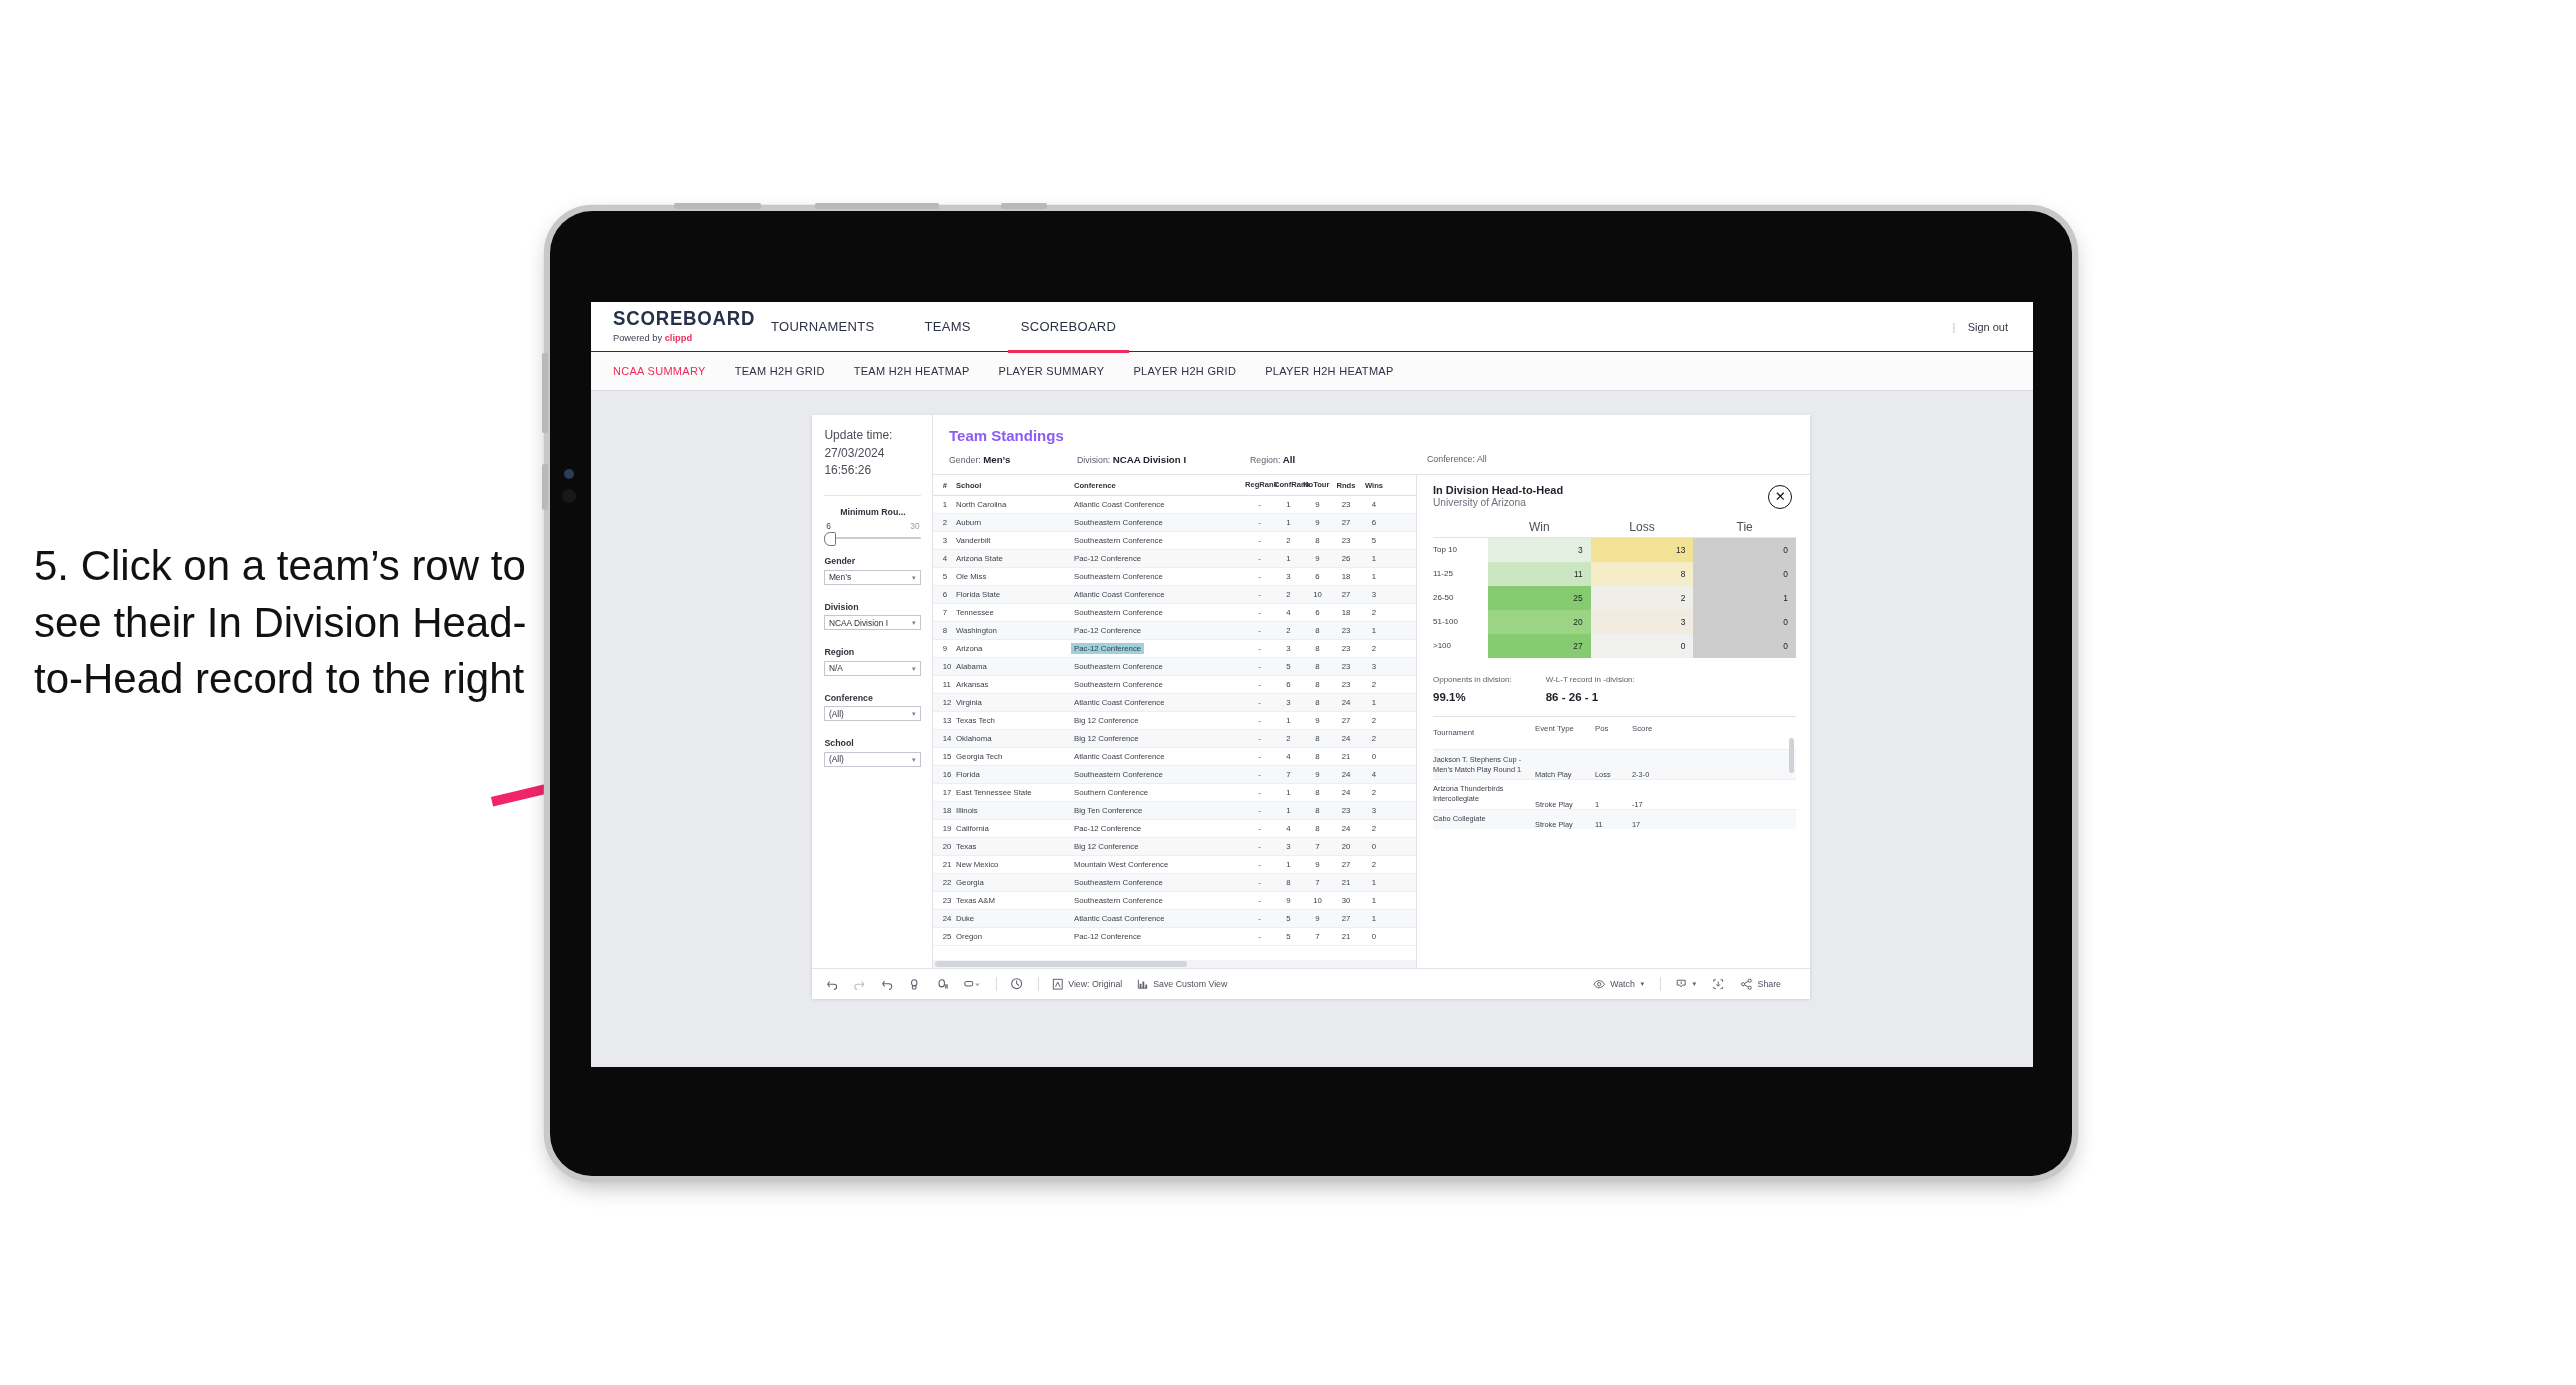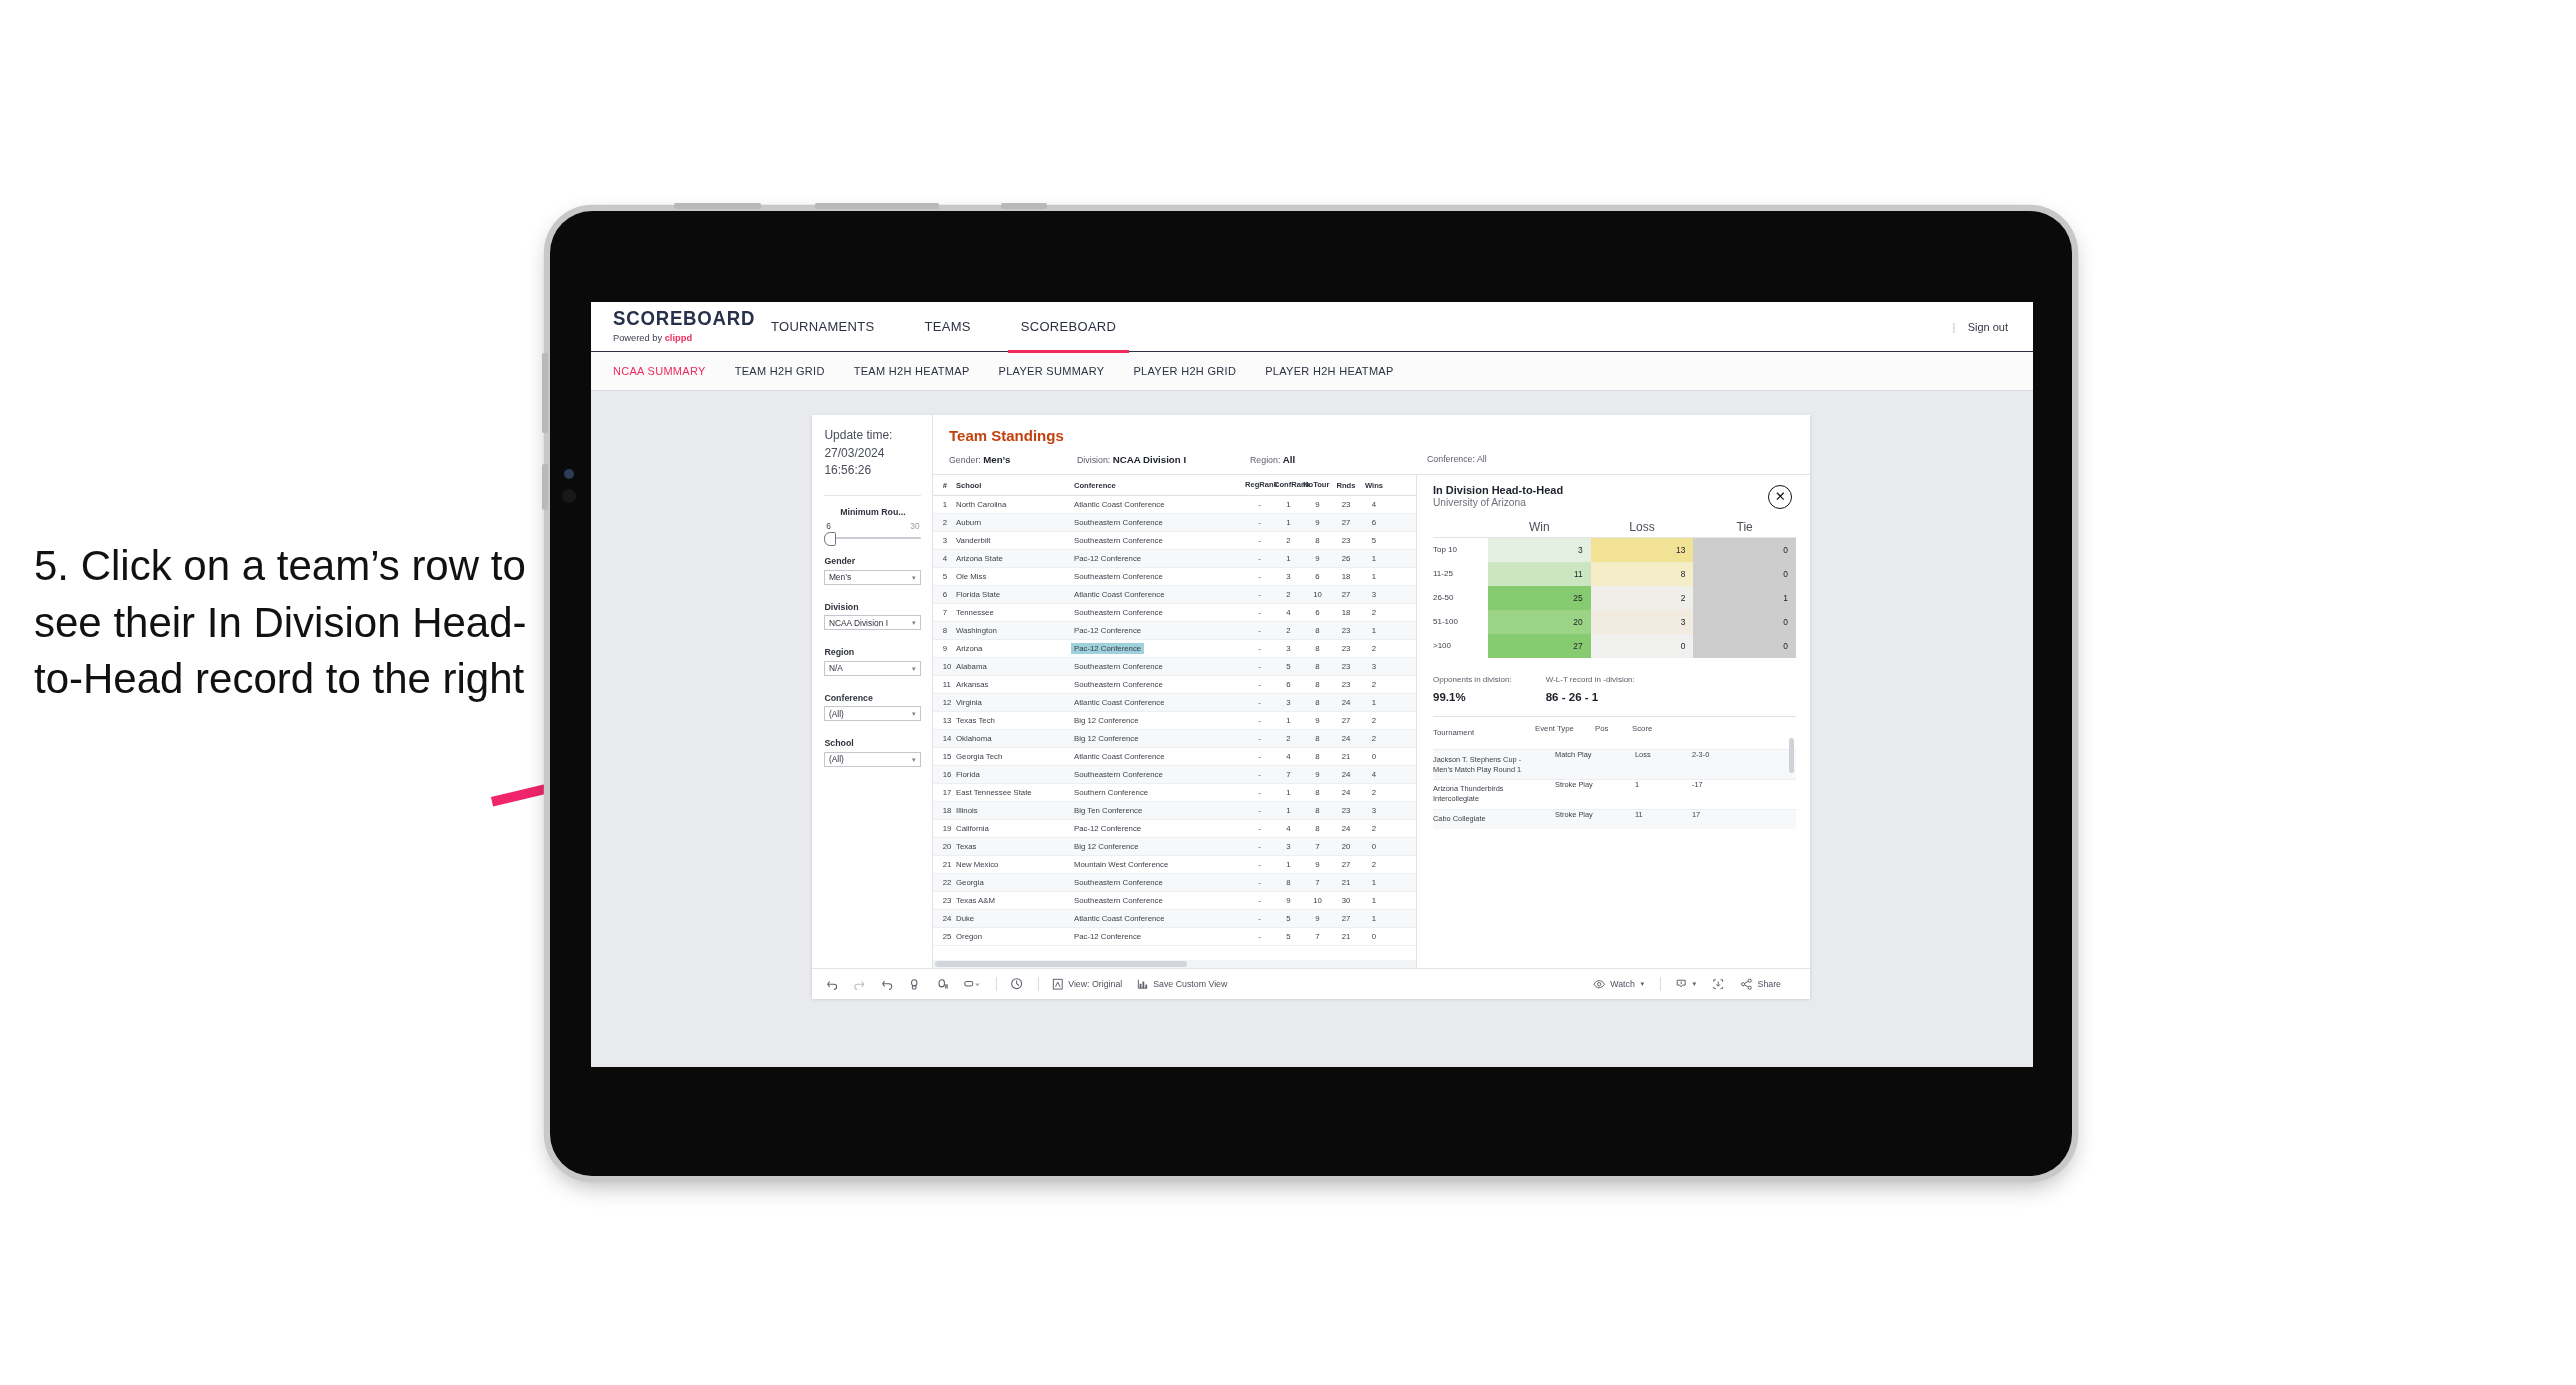--- a/index.html
+++ b/index.html
@@ -77,21 +77,21 @@
       background:#ffffff;border:1.2px solid #6f7480;border-radius:6.2px 1.8px 1.8px 6.2px;}
   .f-group{margin-top:17px;}
   .f-label{font-size:8.8px;font-weight:700;color:#2f333d;margin-bottom:3.5px;}
   .f-select{height:15px;border:0.9px solid #c3c6cd;background:#fff;font-size:8.4px;
       color:#2d313b;display:flex;align-items:center;padding:0 3.5px;
       justify-content:space-between;box-sizing:border-box;}
   .f-caret{font-size:6.2px;color:#7d828d;}
 
   
   #content{flex:1;display:flex;flex-direction:column;min-width:0;padding:12.4px 0 0 0;}
-  #title{font-size:15px;font-weight:700;color:#c2410c;padding-left:16px;}
+  #title{font-size:15px;font-weight:700;color:#8b5cf6;padding-left:16px;}
   #meta-row{display:flex;font-size:8.8px;color:#5c606b;padding:9.7px 0 8.8px 16px;}
   #meta-row .m{margin-right:0;}
   #meta-row b{color:#20242e;font-weight:700;font-size:9.7px;}
   #panes{flex:1;display:flex;min-height:0;border-top:0.9px solid #e1e3e8;}
 
   
   #left-pane{width:483px;display:flex;flex-direction:column;min-height:0;
       border-right:0.9px solid #e1e3e8;}
   #tbl-head{display:flex;font-size:7.6px;font-weight:700;color:#2f333d;
       padding:6.2px 0 5.3px 0;border-bottom:0.9px solid #dfe1e6;}
@@ -131,21 +131,21 @@
   #hm-grid{border-top:0.9px solid #e1e3e8;margin-top:2.7px;}
 
   #stats-row{display:flex;margin-top:17.7px;}
   .stat{margin-right:34px;}
   .stat-lbl{font-size:8px;color:#5c606b;}
   .stat-val{font-size:11.5px;font-weight:700;color:#20242e;margin-top:6.2px;}
   #tour-wrap{margin-top:13.3px;border-top:0.9px solid #e1e3e8;flex:1;min-height:0;
       position:relative;overflow:hidden;}
   #tour-head{display:flex;font-size:7.8px;color:#4a4e59;padding:7px 0 6.2px 0;}
   .tr-row{display:flex;font-size:7.4px;color:#3d414b;border-top:0.9px solid #eceef1;
-      align-items:flex-start;gap:20px;}
+      align-items:flex-end;}
   .tr-row:nth-child(odd){background:#f7f8f9;}
   .t-name{width:102px;padding:4.4px 5.3px 4.4px 0;line-height:1.35;box-sizing:border-box;}
   .t-type{width:60px;}
   .t-pos{width:37px;}
   .t-score{width:46px;}
   #vscroll{position:absolute;right:1.8px;top:21px;width:5.3px;height:35px;
       background:#cfd2d8;border-radius:2.7px;}
 
   
   #toolbar{height:30px;border-top:0.9px solid #e1e3e8;display:flex;align-items:center;

